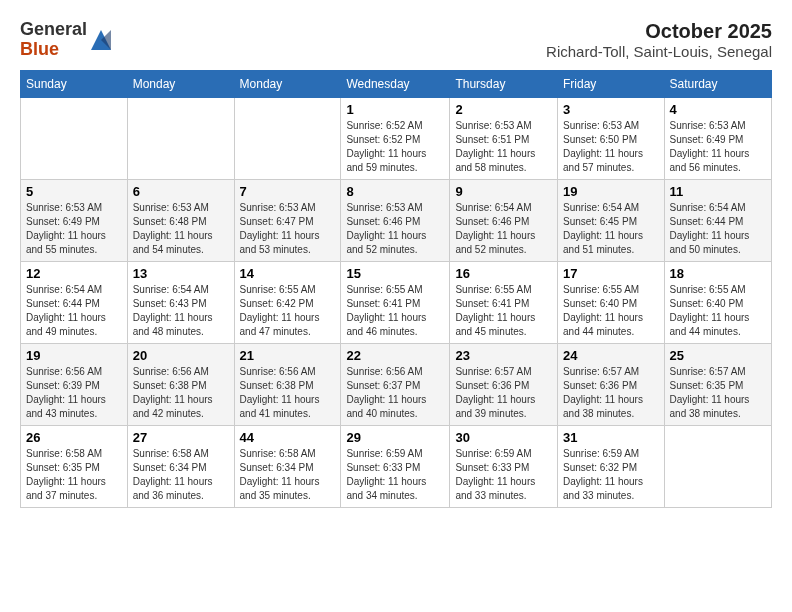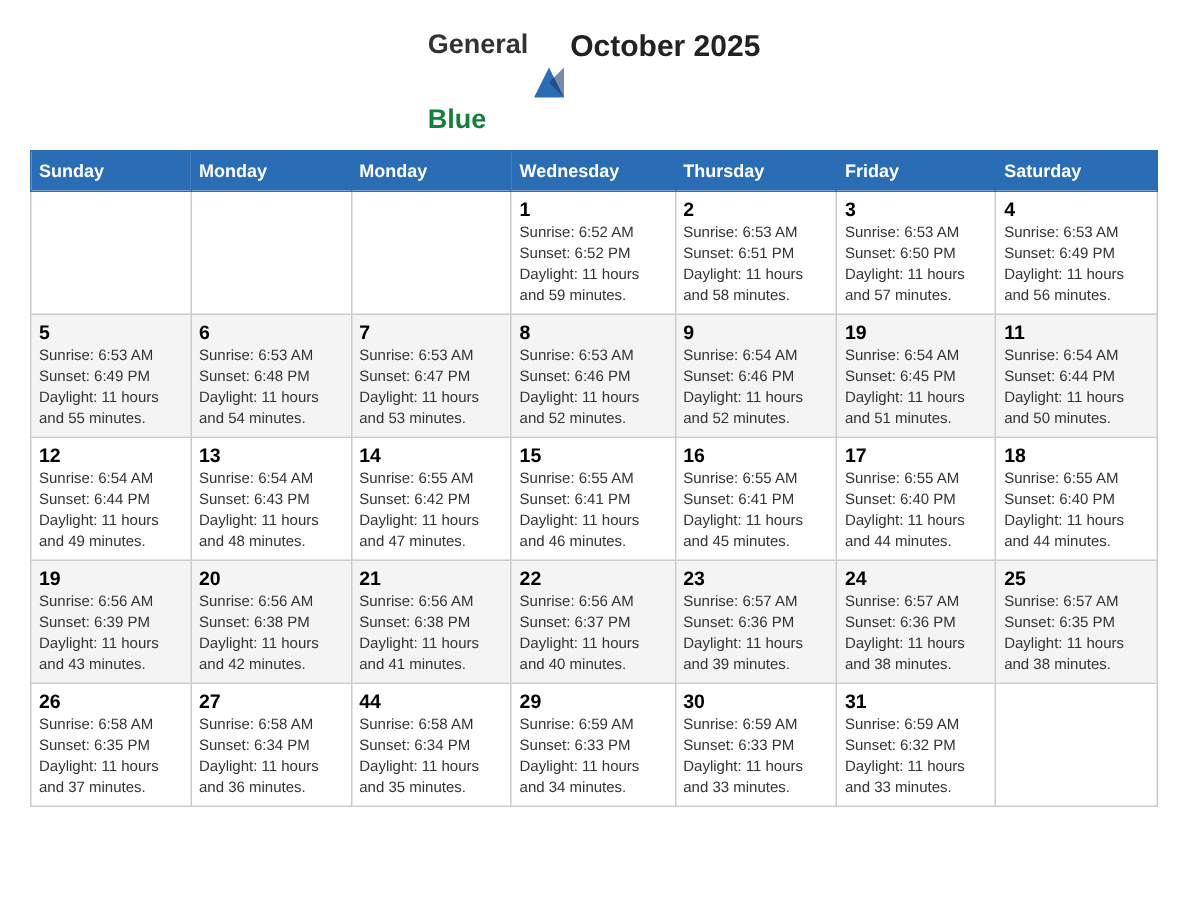--- a/index.html
+++ b/index.html
@@ -5,37 +5,37 @@
     * { box-sizing: border-box; margin: 0; padding: 0; }
     body {
       font-family: Arial, sans-serif;
       background: #fff;
       width: 792px;
       min-height: 612px;
       padding: 20px;
     }
     .header {
       display: flex;
-      justify-content: center;
+      justify-content: space-between;
       align-items: flex-start;
       margin-bottom: 10px;
     }
     .logo {
       display: flex;
       align-items: center;
     }
     .logo-text {
       display: flex;
       flex-direction: column;
       font-size: 18px;
       font-weight: bold;
       line-height: 1.1;
     }
     .logo-text .general { color: #333; }
-    .logo-text .blue { color: #15803d; margin-top: 30px; }
+    .logo-text .blue { color: #c2410c; }
     .title-block {
       text-align: right;
     }
     .title-block .month-year {
       font-size: 20px;
       font-weight: bold;
       color: #222;
     }
     .title-block .location {
       font-size: 15px;
@@ -45,21 +45,21 @@
       width: 100%;
       border-collapse: collapse;
       font-size: 11px;
     }
     thead th {
       background-color: #2a6db5;
       color: #fff;
       text-align: left;
       padding: 6px 5px;
       font-size: 12px;
-      font-weight: bold;
+      font-weight: normal;
       border: 1px solid #2a6db5;
     }
     tbody td {
       border: 1px solid #ccc;
       vertical-align: top;
       padding: 4px 5px;
       width: 113px;
       min-height: 80px;
       height: 80px;
     }
@@ -88,20 +88,21 @@
       <span class="general">General</span>
       <span class="blue">Blue</span>
     </div>
     <svg width="28" height="28" viewBox="0 0 28 28">
       <polygon points="4,24 14,4 24,24" fill="#2a6db5"></polygon>
       <polygon points="14,14 24,4 24,24" fill="#1a3a6b" opacity="0.6"></polygon>
     </svg>
   </div>
   <div class="title-block">
     <div class="month-year">October 2025</div>
+    <div class="location">Richard-Toll, Saint-Louis, Senegal</div>
   </div>
 </div>
 
 <table>
   <thead>
     <tr>
     <th>Sunday</th>
         <th>Monday</th>
         <th>Monday</th>
         <th>Wednesday</th>

